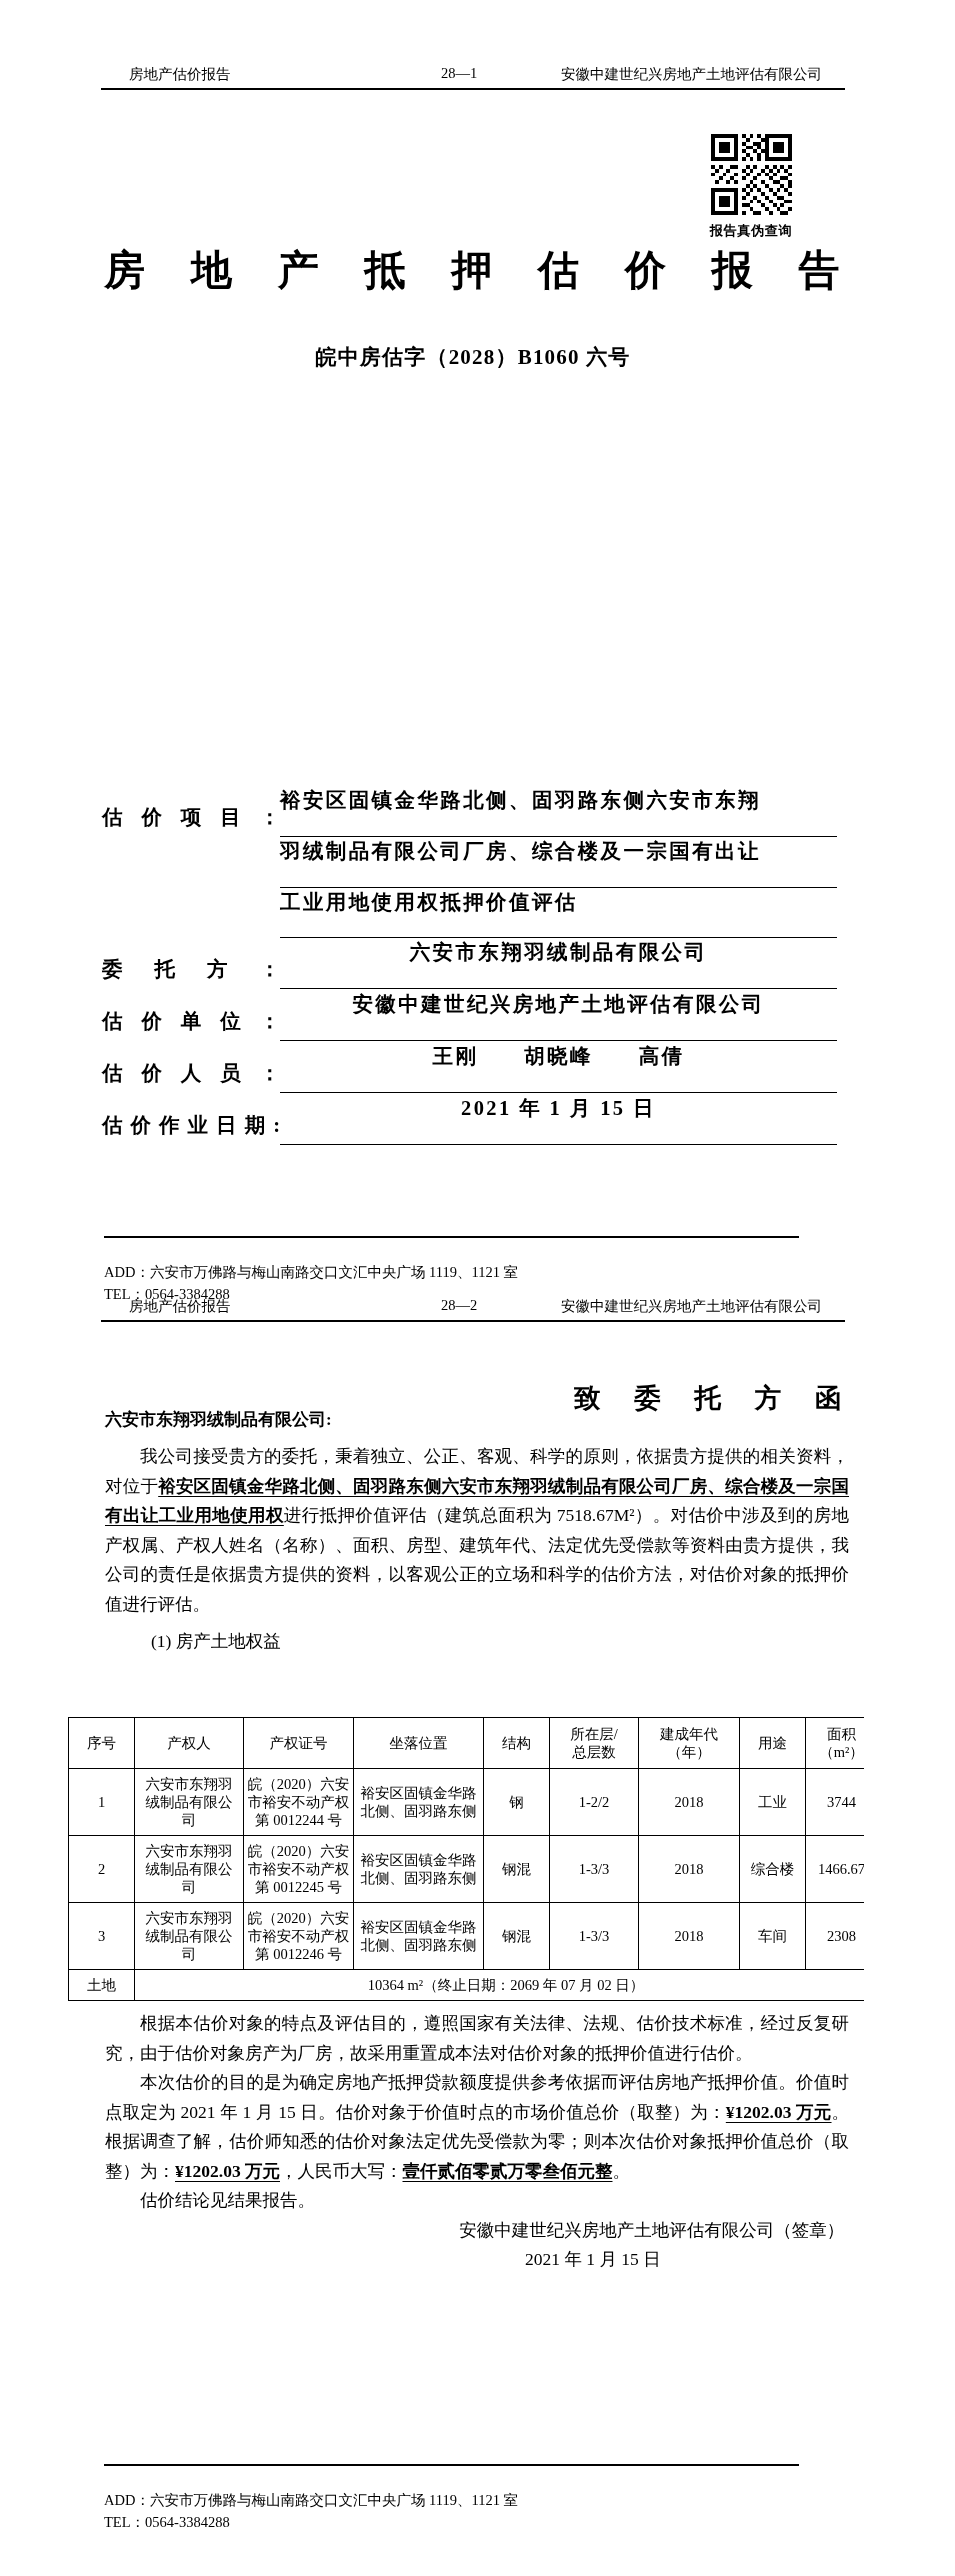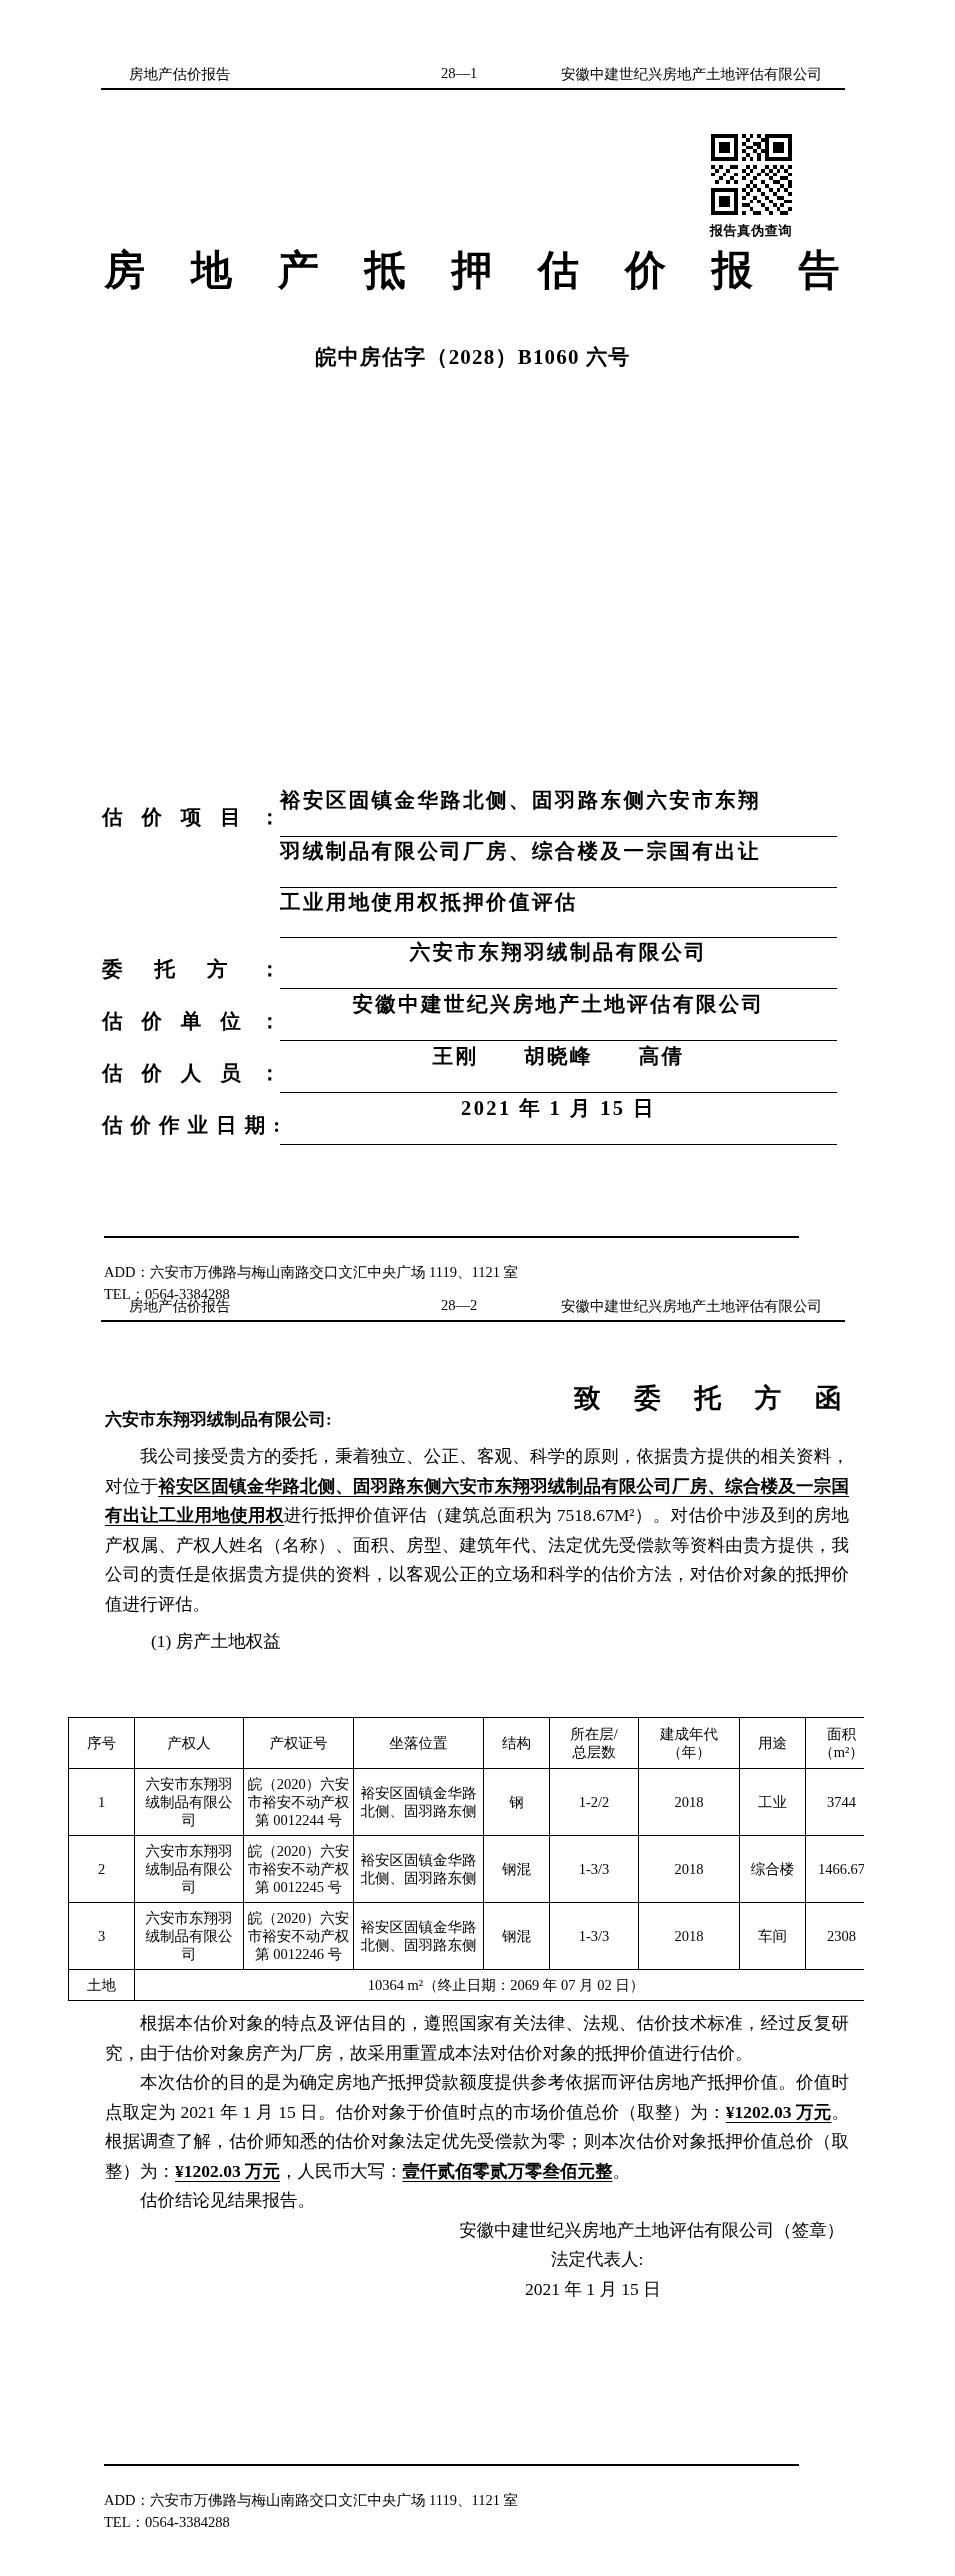--- a/index.html
+++ b/index.html
@@ -265,21 +265,20 @@
       <td colspan="8">10364 m²（终止日期：2069 年 07 月 02 日）</td>
     </tr>
   </tbody>
     </table>
 
   <div class="body-block" id="body2">
     <p class="indent">根据本估价对象的特点及评估目的，遵照国家有关法律、法规、估价技术标准，经过反复研究，由于估价对象房产为厂房，故采用重置成本法对估价对象的抵押价值进行估价。</p>
     <p class="indent gap28"><span>本次估价的目的是为确定房地产抵押贷款额度提供参考依据而评估房地产抵押价值。价值时点取定为 2021 年 1 月 15 日。估价对象于价值时点的市场价值总价（取整）为：</span><span class="bu">¥1202.03 万元</span><span>。根据调查了解，估价师知悉的估价对象法定优先受偿款为零；则本次估价对象抵押价值总价（取整）为：</span><span class="bu">¥1202.03 万元</span><span>，人民币大写：</span><span class="bu">壹仟贰佰零贰万零叁佰元整</span><span>。</span></p>
     <p class="indent gap22">估价结论见结果报告。</p>
     <p class="sign-line">安徽中建世纪兴房地产土地评估有限公司（签章）</p>
-    <p class="rep-line">法定代表人:</p>
     <p class="date-line">2021 年 1 月 15 日</p>
   </div>
 
   <div class="doc-footer" style="top:2464px;">
     <div>ADD：六安市万佛路与梅山南路交口文汇中央广场 1119、1121 室</div>
     <div>TEL：0564-3384288</div>
   </div>
 
 </div>
 

